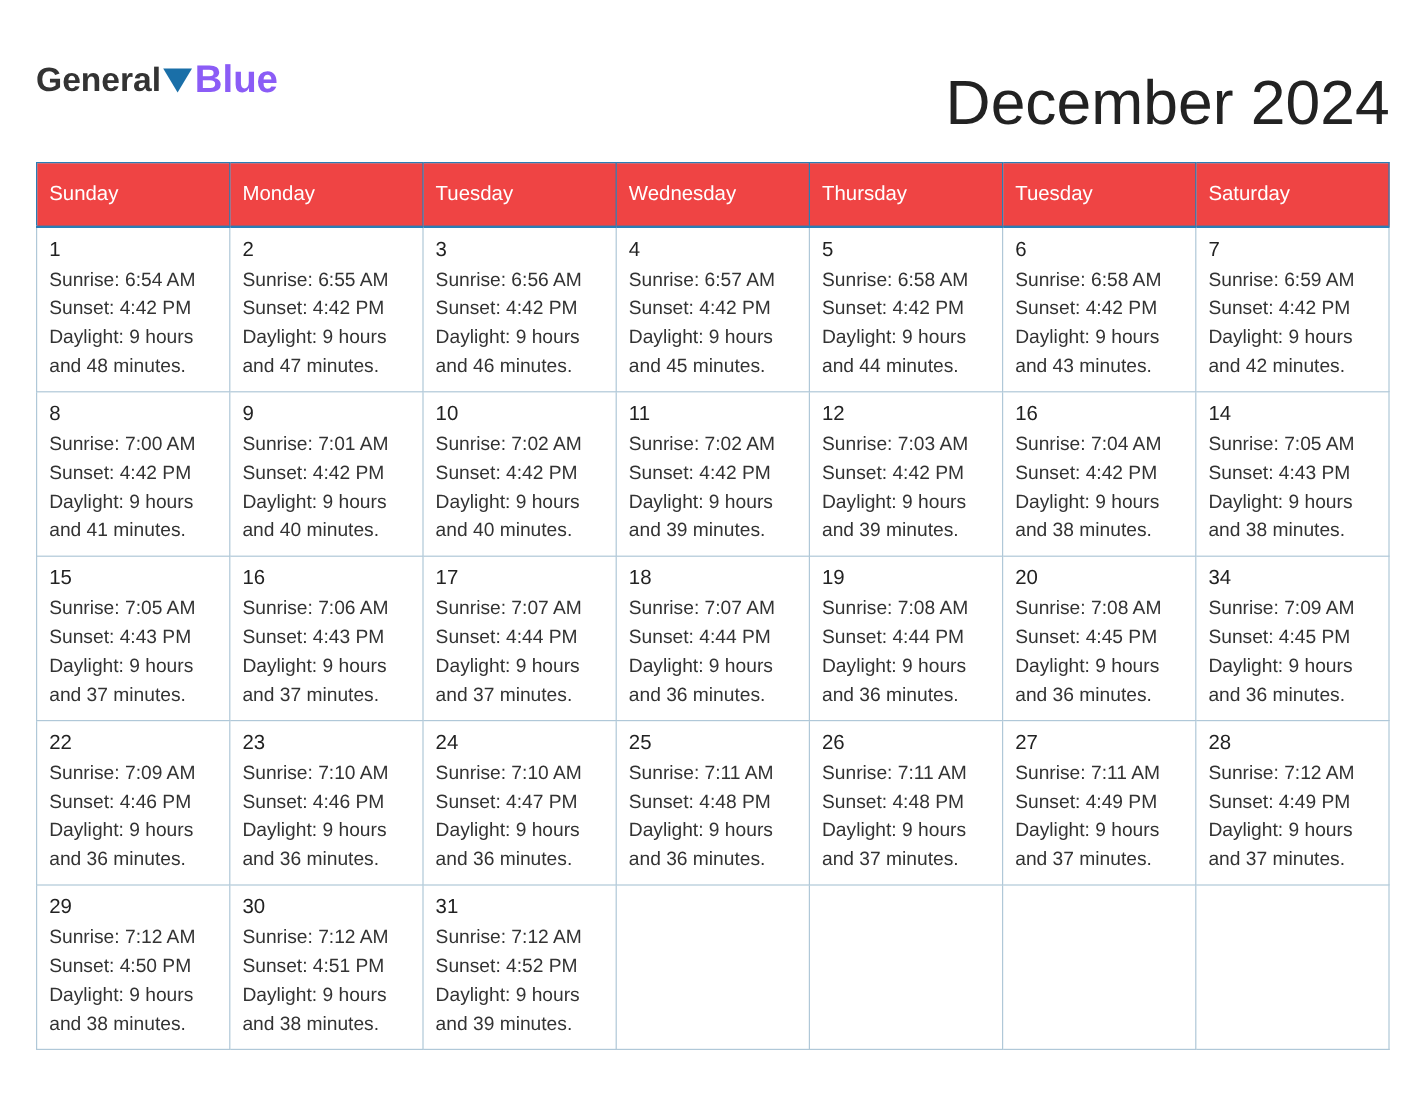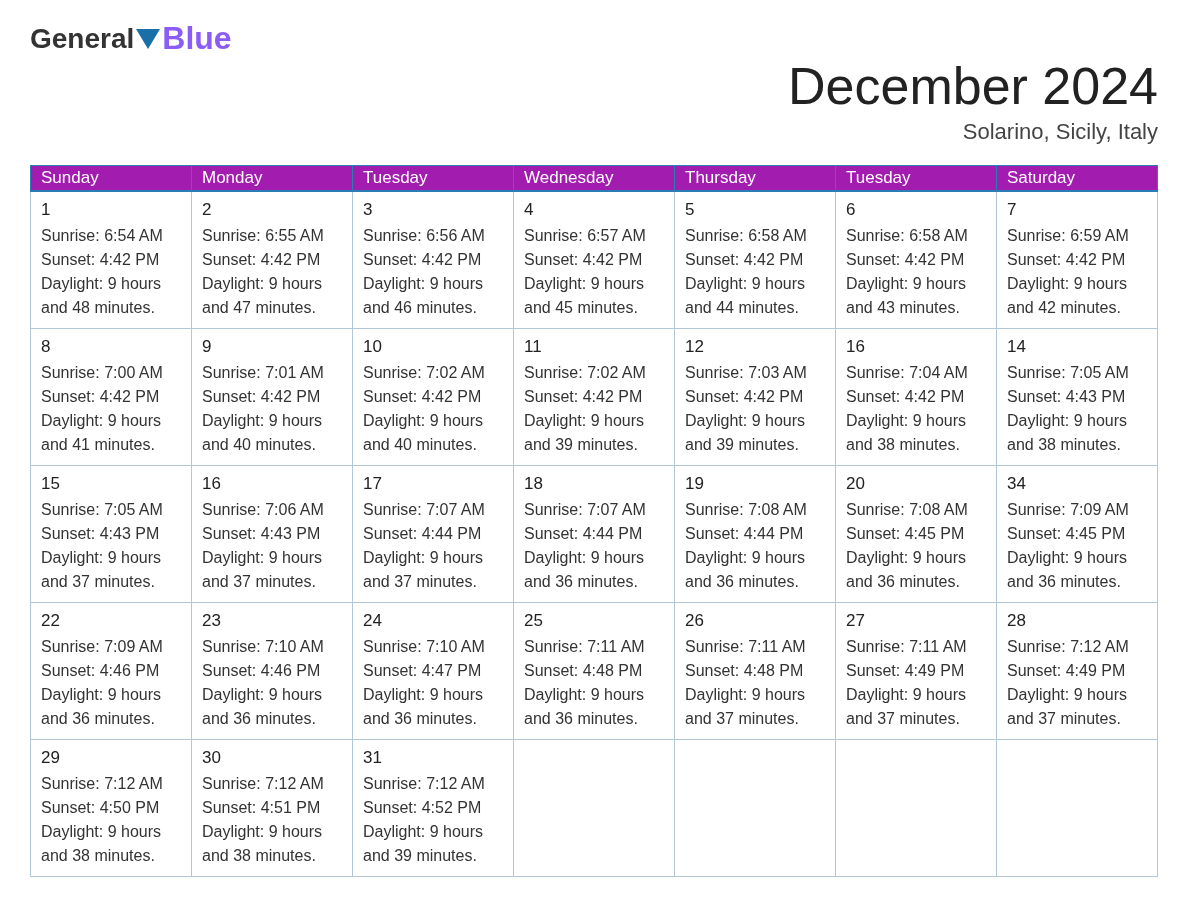--- a/index.html
+++ b/index.html
@@ -20,20 +20,21 @@
       display: flex;
       flex-direction: column;
       align-items: flex-start;
     }
     .logo-text {
       display: flex;
       align-items: center;
       font-size: 28px;
       font-weight: bold;
       color: #333;
+      margin-top: 28px;
     }
     .logo-general { color: #333; }
     .logo-triangle {
       width: 0;
       height: 0;
       border-left: 12px solid transparent;
       border-right: 12px solid transparent;
       border-top: 20px solid #1a6fa8;
       display: inline-block;
       margin: 0 2px;
@@ -57,25 +58,25 @@
     .location {
       font-size: 22px;
       color: #444;
       margin-top: 4px;
     }
     .calendar {
       width: 100%;
       border-collapse: collapse;
     }
     .calendar th {
-      background-color: #a21caf;
+      background-color: #ef4444;
       color: #fff;
       font-size: 17px;
       font-weight: normal;
-      padding: 2px 10px;
+      padding: 16px 10px;
       text-align: left;
       border: 1px solid #2a7db5;
     }
     .calendar td {
       border: 1px solid #b0c8d8;
       vertical-align: top;
       padding: 8px 10px;
       width: calc(100% / 7);
       min-height: 100px;
     }
@@ -104,21 +105,20 @@
 <div class="header">
   <div class="logo">
     <div class="logo-text">
       <span class="logo-general">General</span>
       <span class="logo-triangle"></span>
       <span class="logo-blue">Blue</span>
     </div>
   </div>
   <div class="title-area">
     <div class="month-title">December 2024</div>
-    <div class="location">Solarino, Sicily, Italy</div>
   </div>
 </div>
 
 <table class="calendar">
   <thead>
     <tr>
     <th>Sunday</th>
         <th>Monday</th>
         <th>Tuesday</th>
         <th>Wednesday</th>

